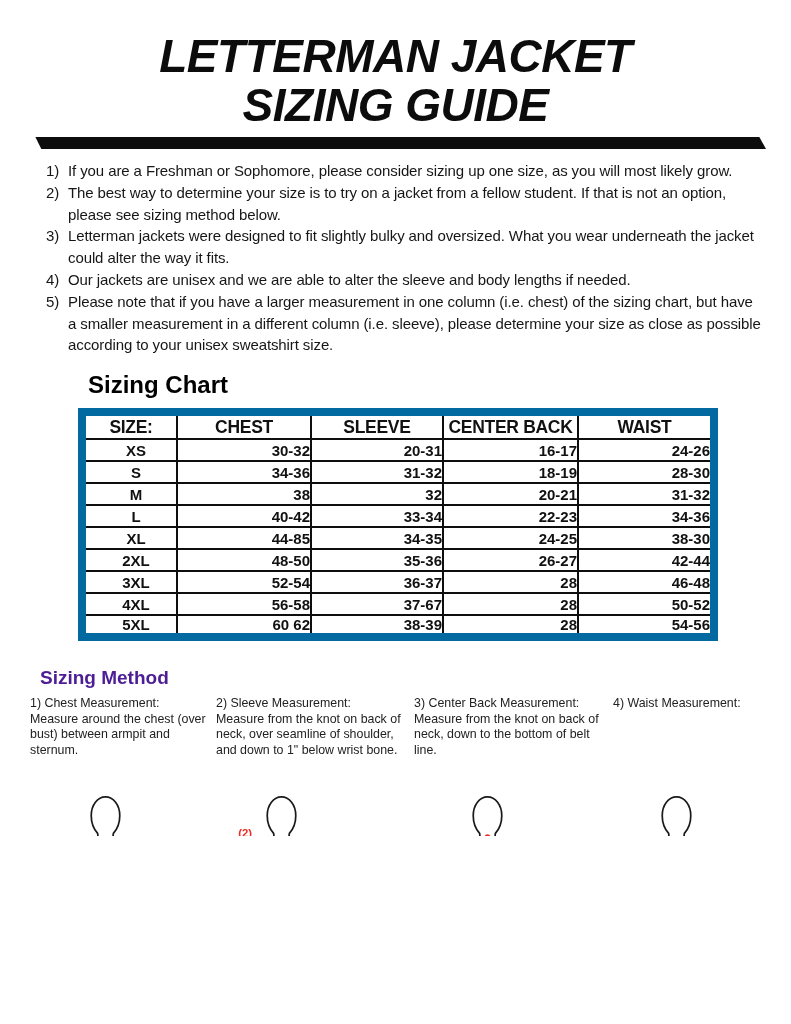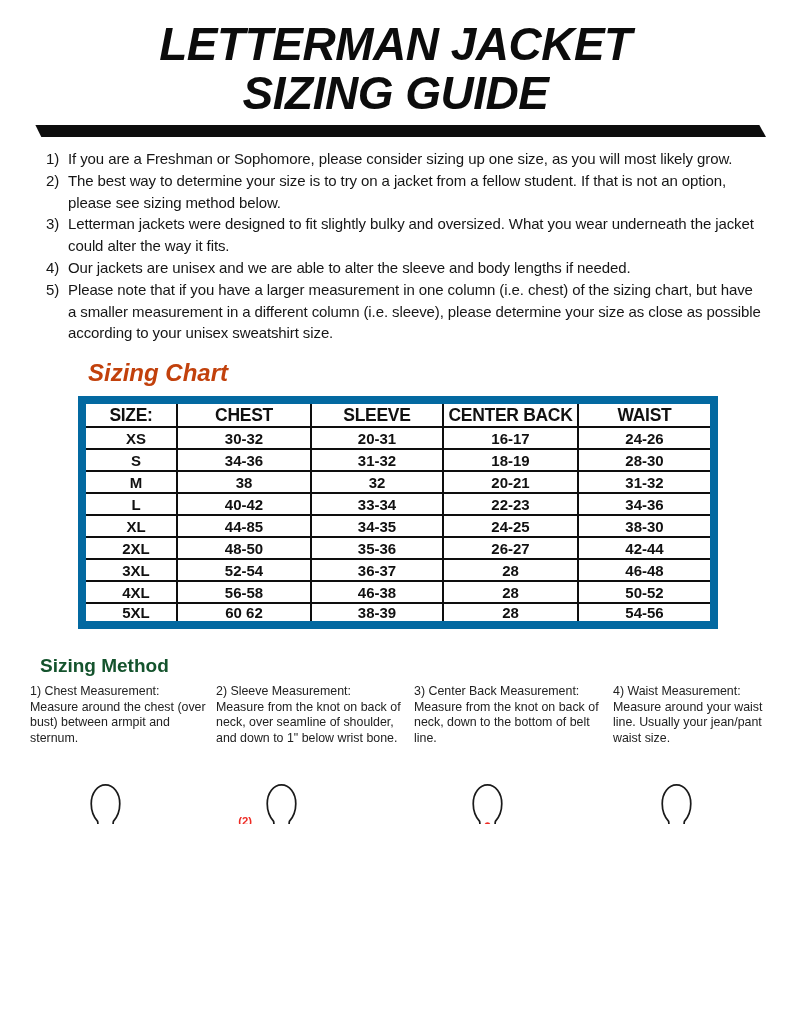--- a/index.html
+++ b/index.html
@@ -1,46 +1,46 @@
 <!DOCTYPE html>
 <html style="--accent: #ee2b24; --ink: #111111;"><head>
 <meta charset="utf-8">
 <style>
   :root{ --accent:#ee2b24; --ink:#111111; }
   *{ box-sizing:border-box; margin:0; padding:0; }
   html,body{ background:#ffffff; }
   body{ font-family:"Liberation Sans", sans-serif; color:var(--ink); }
-  .page{ position:relative; width:791px; height:820px; margin:4px auto; background:#ffffff; overflow:hidden; }
+  .page{ position:relative; width:791px; height:820px; margin:16px auto; background:#ffffff; overflow:hidden; }
 
   
   .hdr{ padding-top:16px; text-align:center; }
   .hdr h1{ font-size:46px; line-height:49px; font-weight:bold; font-style:italic;
            letter-spacing:-0.5px; color:#0c0c0c; }
   .rule{ margin:7px 25px 0 25px; height:12px; background:#0d0d0d;
          clip-path:polygon(1.4% 0, 99.1% 0, 100% 100%, 2.2% 100%); }
 
   
   .notes{ margin:11px 28px 0 46px; font-size:15px; line-height:21.8px; color:#161616; }
   .note{ display:flex; }
   .note-num{ flex:0 0 22px; }
   .note-text{ flex:0 1 auto; max-width:700px; letter-spacing:-0.1px; }
 
   
-  .chart-title{ margin:15px 0 9px 88px; font-size:24px; font-weight:bold; color:#c2410c;font-style:italic; }
+  .chart-title{ margin:15px 0 9px 88px; font-size:24px; font-weight:bold; color:#000000; }
   table.size-chart{ margin-left:78px; width:632px; border-collapse:collapse;
                     border:8px solid #0369a1; table-layout:fixed; }
   table.size-chart th, table.size-chart td{ border:2px solid #0e0e0e; font-weight:bold; }
   table.size-chart th{ font-size:17.5px; height:27px; text-align:center; letter-spacing:-0.3px; }
-  table.size-chart td{ font-size:15px; height:22px; text-align:center; }
+  table.size-chart td{ font-size:15px; height:22px; text-align:right; }
   table.size-chart td.size-col{ text-align:center; padding-left:10px; }
   col.c-size{ width:95px; } col.c-chest{ width:134px; } col.c-sleeve{ width:132px; }
   col.c-back{ width:135px; } col.c-waist{ width:136px; }
 
   
-  .method-title{ margin:26px 0 7px 40px; font-size:19px; font-weight:bold; color:#14532d; }
+  .method-title{ margin:26px 0 7px 40px; font-size:19px; font-weight:bold; color:#4c1d95; }
   .method-grid{ margin-left:30px; display:grid;
                 grid-template-columns:185px 197px 198px 150px; column-gap:1px; }
   .method-text{ height:92px; font-size:12.4px; line-height:15.5px; color:#222; }
   .method-label{ font-weight:normal; }
   .figure-wrap{ margin-top:2px; }
   .figure-wrap svg{ display:block; }
   .mg1 svg{ margin-left:-18px; } .mg2 svg{ margin-left:-28px; }
   .mg3 svg{ margin-left:-20px; } .mg4 svg{ margin-left:-30px; }
 
   
@@ -183,21 +183,21 @@
       <tr>
         <td class="size-col">3XL</td>
         <td>52-54</td>
         <td>36-37</td>
         <td>28</td>
         <td>46-48</td>
       </tr>
       <tr>
         <td class="size-col">4XL</td>
         <td>56-58</td>
-        <td>46-38</td>
+        <td>37-67</td>
         <td>28</td>
         <td>50-52</td>
       </tr>
       <tr>
         <td class="size-col">5XL</td>
         <td>60 62</td>
         <td>38-39</td>
         <td>28</td>
         <td>54-56</td>
       </tr>
@@ -261,21 +261,20 @@
             <polygon class="red-arrow" points="0,-4.5 10,0 0,4.5" transform="translate(184,157) rotate(17)"></polygon>
             <text class="marker-label" x="48" y="126">(3)</text>
           </g>
         </svg>
       </div>
     </div>
 
     <div class="method-col mg4">
       <div class="method-text">
         <div class="method-label">4) Waist Measurement:</div>
-        <div class="method-desc">Measure around your waist line. Usually your jean/pant waist size.</div>
       </div>
       <div class="figure-wrap">
         <svg width="187" height="256" viewBox="0 0 380 520">
           <use href="#body-outline" x="60" y="0" width="260" height="520"></use>
           <g>
             <ellipse class="red-dash" cx="196" cy="278" rx="56" ry="9" transform="rotate(-3 196 278)"></ellipse>
             <line class="red-solid" x1="98" y1="250" x2="132" y2="267"></line>
             <polygon class="red-arrow" points="0,-4.5 10,0 0,4.5" transform="translate(136,270) rotate(28)"></polygon>
             <text class="marker-label" x="58" y="246">(4)</text>
           </g>

